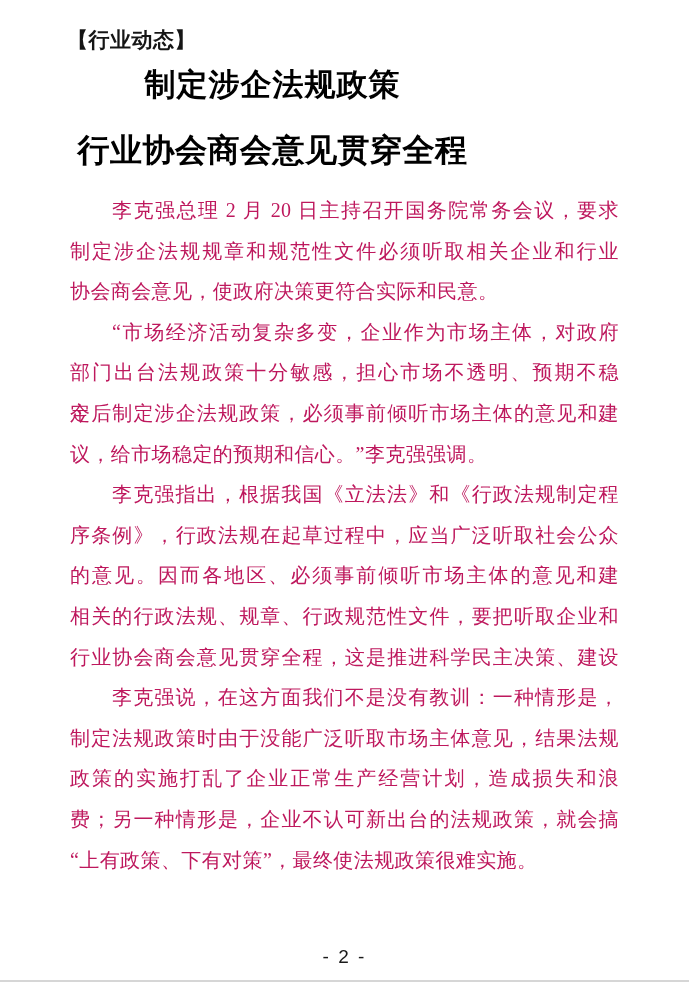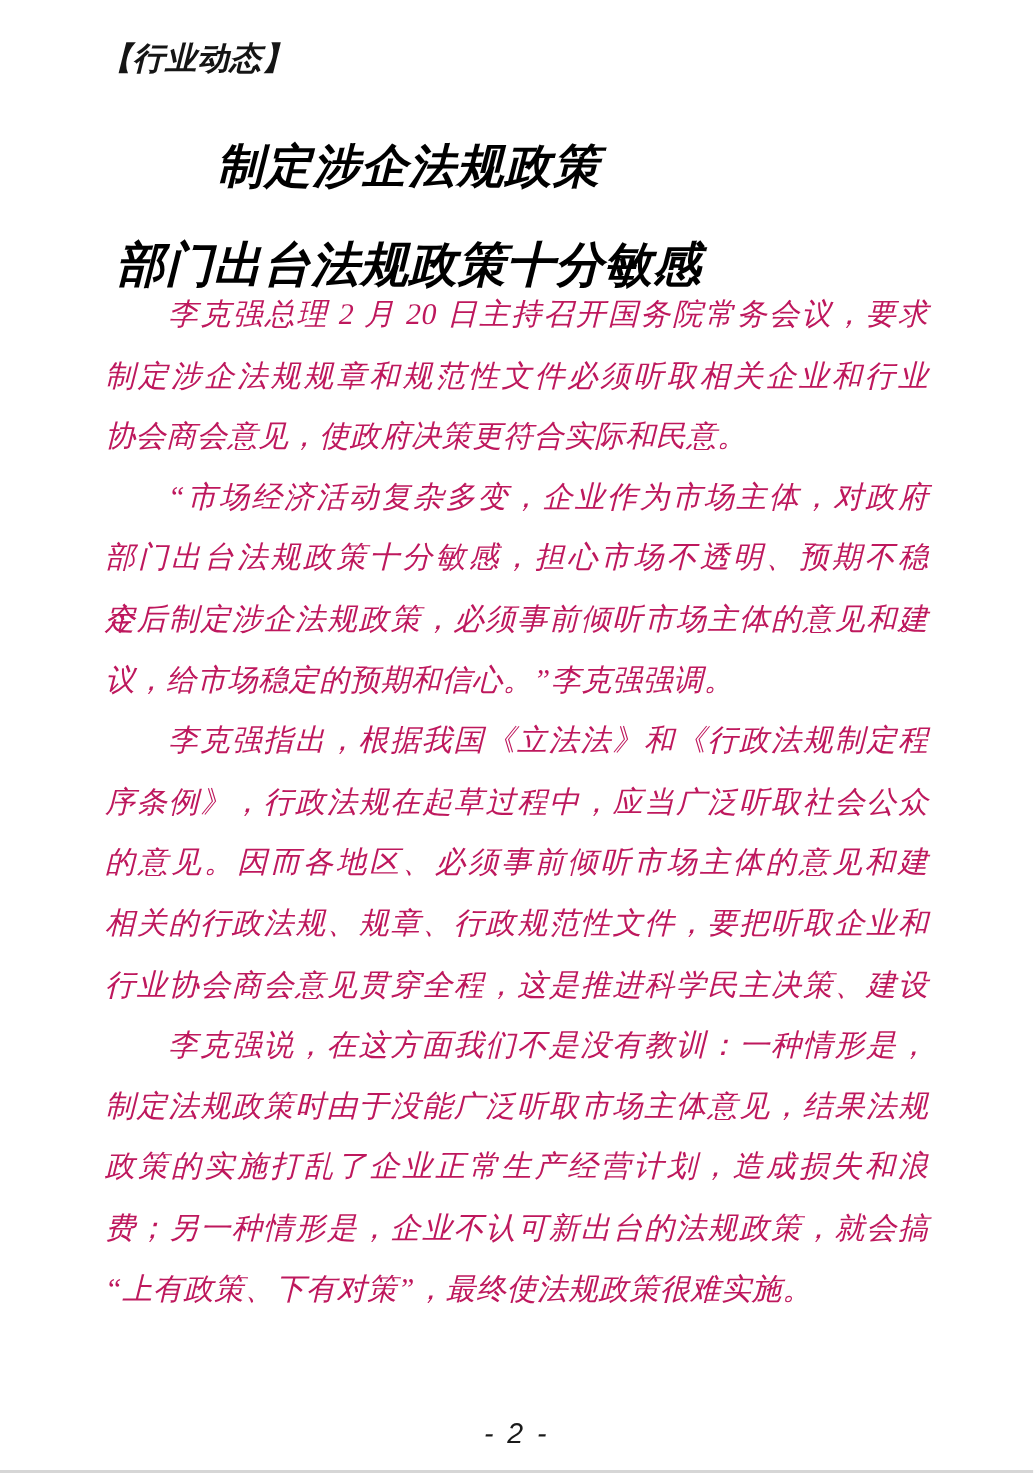--- a/index.html
+++ b/index.html
@@ -8,42 +8,40 @@
     background: #ffffff;
   }
   .page {
     position: relative;
     width: 689px;
     height: 984px;
     background: #ffffff;
     overflow: hidden;
     font-family: "Liberation Serif", serif;
     color: #1c1c1c;
-    font-style: italic;
   }
   .section-tag {
     position: absolute;
     left: 67px;
     top: 25px;
     font-size: 21px;
     line-height: 30px;
     font-family: "Liberation Sans", sans-serif;
     font-weight: 600;
     color: #151515;
     letter-spacing: 0.5px;
   }
   .doc-title {
     position: absolute;
     left: 0;
     width: 545px;
     text-align: center;
     font-family: "Liberation Serif", serif;
     font-weight: bold;
     color: #000000;
-    margin-top: 26px;
   }
   .doc-title.line1 {
     top: 66px;
     font-size: 31px;
     line-height: 38px;
     letter-spacing: 1px;
   }
   .doc-title.line2 {
     top: 130px;
     font-size: 32px;
@@ -95,21 +93,21 @@
 </style>
 </head>
 <body>
 
 <div class="page">
 
   <div class="section-tag">【行业动态】</div>
 
   <div class="doc-title line1">制定涉企法规政策</div>
 
-  <div class="doc-title line2">部门出台法规政策十分敏感</div>
+  <div class="doc-title line2">行业协会商会意见贯穿全程</div>
 
   <div class="body-block">
 
     <div class="bline indent">李克强总理 2 月 20 日主持召开国务院常务会议，要求</div>
     <div class="bline">制定涉企法规规章和规范性文件必须听取相关企业和行业</div>
     <div class="bline plast">协会商会意见，使政府决策更符合实际和民意。</div>
 
     <div class="bline indent">“市场经济活动复杂多变，企业作为市场主体，对政府</div>
     <div class="bline">部门出台法规政策十分敏感，担心市场不透明、预期不稳定。</div>
     <div class="bline">今后制定涉企法规政策，必须事前倾听市场主体的意见和建</div>

